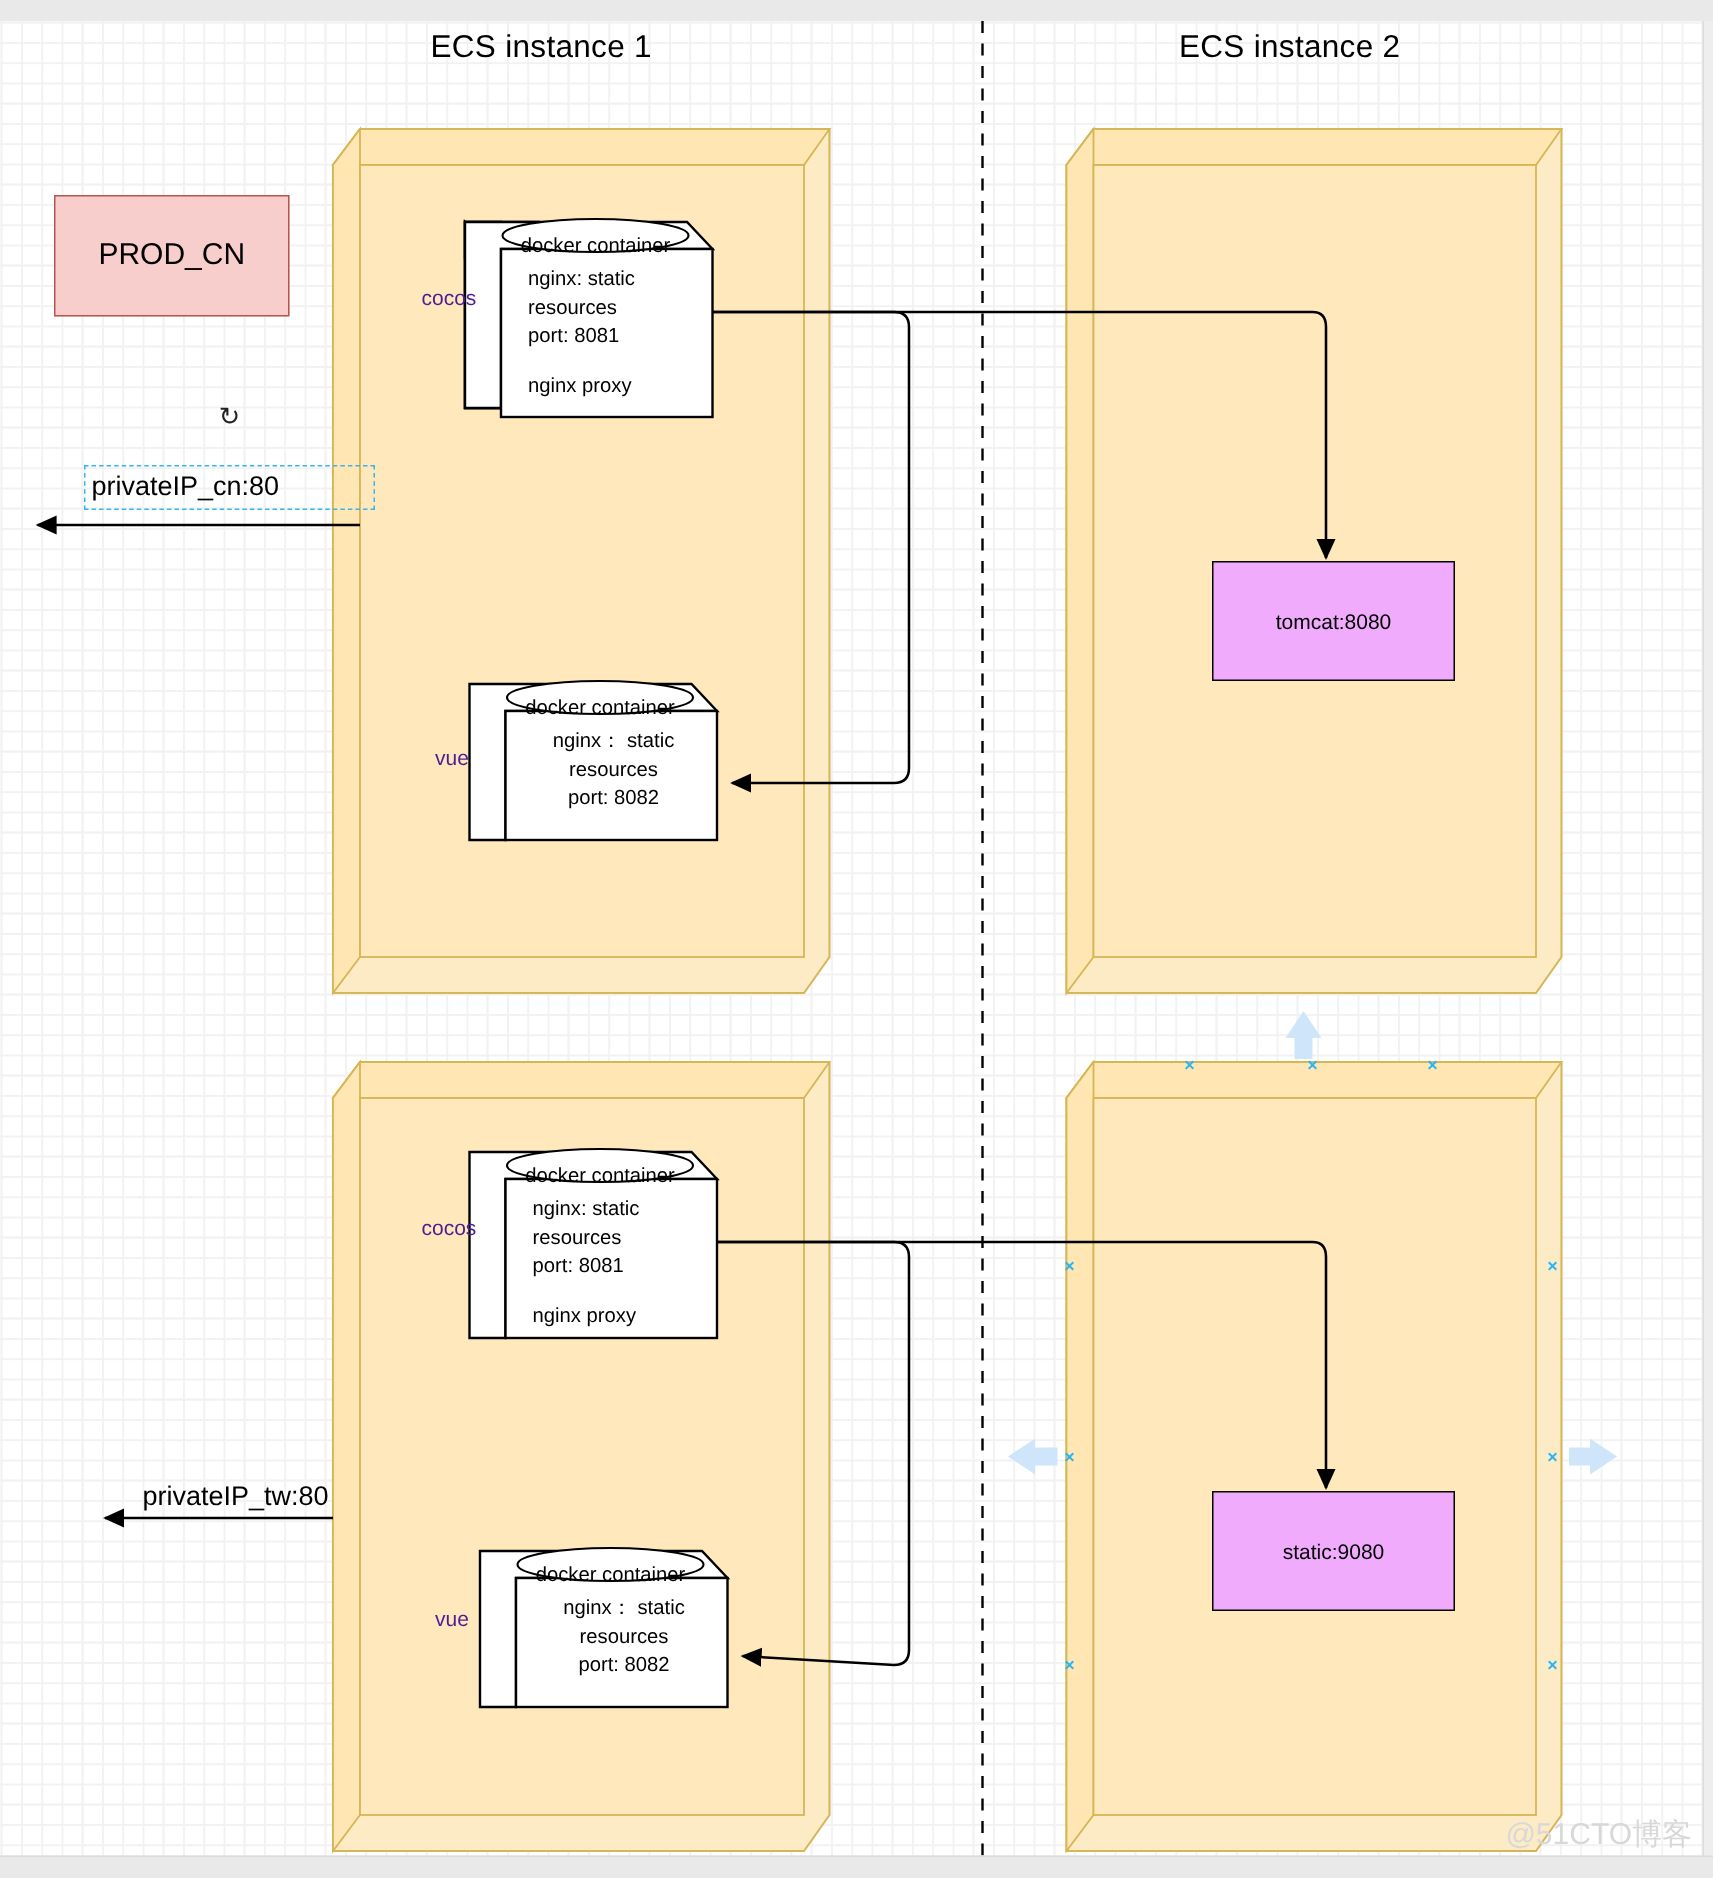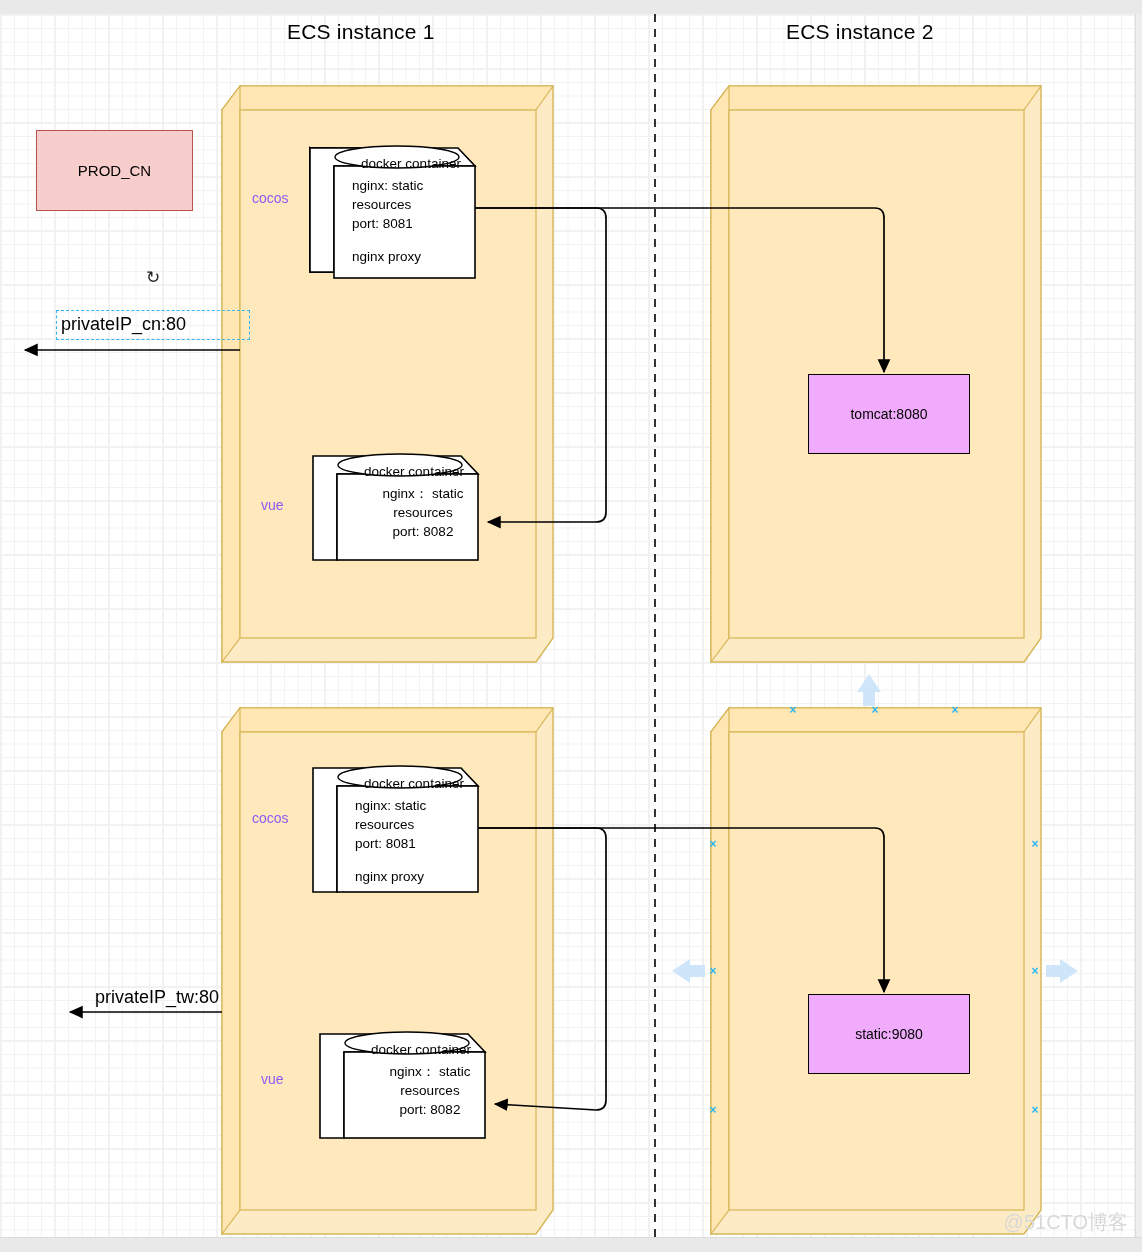--- a/index.html
+++ b/index.html
@@ -67,28 +67,29 @@
     white-space: nowrap;
     letter-spacing: 0.2px;
   }
   .env-box {
     position: absolute;
     background: #f8cecc;
     border: 1px solid #b85450;
     display: flex;
     align-items: center;
     justify-content: center;
-    font-size: 15px;
+    font-size: 20px;
     color: #000000;
   }
   .side-label {
     position: absolute;
     font-size: 14px;
-    color: #8b5cf6;
+    color: #4c1d95;
     white-space: nowrap;
+    margin-left: 29px;
   }
   .ip-label {
     position: absolute;
     font-size: 18px;
     color: #000;
     white-space: nowrap;
   }
   .ip-label.selected {
     border: 1px dashed #36b4f0;
     padding: 3px 4px 4px 4px;
@@ -111,21 +112,20 @@
     display: flex;
     align-items: center;
     justify-content: center;
     font-size: 14px;
     color: #000;
   }
 
   
   .cube {
     position: absolute;
-    padding-left: 28px;
   }
   .cube .cube-text {
     position: absolute;
     left: 26px;
     width: calc(100% - 26px);
     top: 22px;
     height: calc(100% - 22px);
     display: flex;
     flex-direction: column;
     align-items: center;

